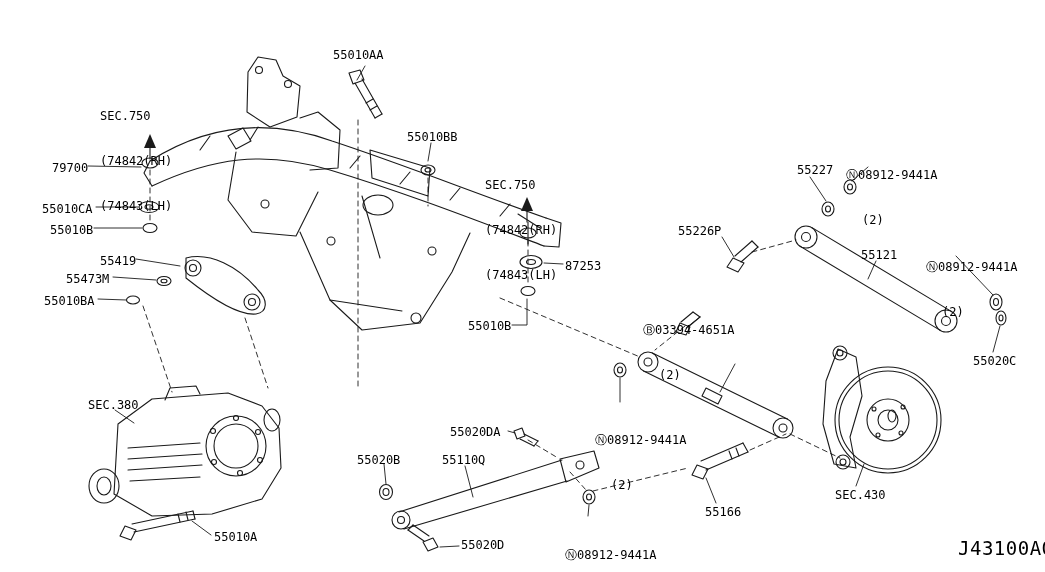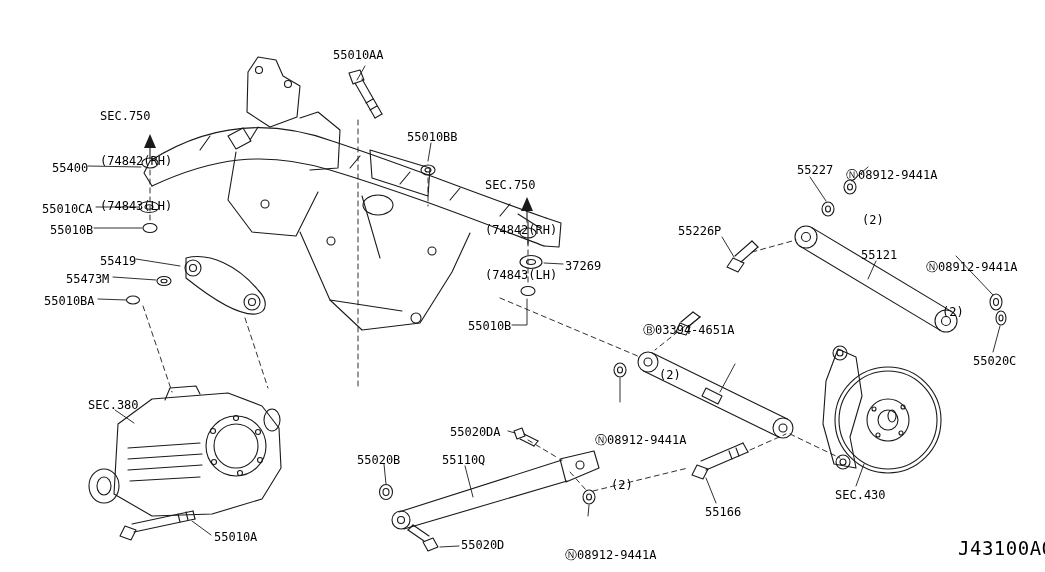--- a/index.html
+++ b/index.html
@@ -273,35 +273,35 @@
   </svg>
 
   <div class="lbl" style="left:333px;top:48px">55010AA</div>
 
   <div class="lbl" style="left:100px;top:79px">
     <div>SEC.750</div>
     <div>(74842(RH)</div>
     <div>(74843(LH)</div>
   </div>
 
-  <div class="lbl" style="left:52px;top:161px">55400</div>
+  <div class="lbl" style="left:52px;top:161px">79700</div>
   <div class="lbl" style="left:42px;top:202px">55010CA</div>
   <div class="lbl" style="left:50px;top:223px">55010B</div>
   <div class="lbl" style="left:100px;top:254px">55419</div>
   <div class="lbl" style="left:66px;top:272px">55473M</div>
   <div class="lbl" style="left:44px;top:294px">55010BA</div>
   <div class="lbl" style="left:407px;top:130px">55010BB</div>
 
   <div class="lbl" style="left:485px;top:148px">
     <div>SEC.750</div>
     <div>(74842(RH)</div>
     <div>(74843(LH)</div>
   </div>
 
-  <div class="lbl" style="left:565px;top:259px">37269</div>
+  <div class="lbl" style="left:565px;top:259px">87253</div>
   <div class="lbl" style="left:468px;top:319px">55010B</div>
   <div class="lbl" style="left:797px;top:163px">55227</div>
   <div class="lbl" style="left:678px;top:224px">55226P</div>
 
   <div class="lbl" style="left:846px;top:138px">
     <div>Ⓝ08912-9441A</div>
     <div class="ind">(2)</div>
   </div>
 
   <div class="lbl" style="left:926px;top:230px">

